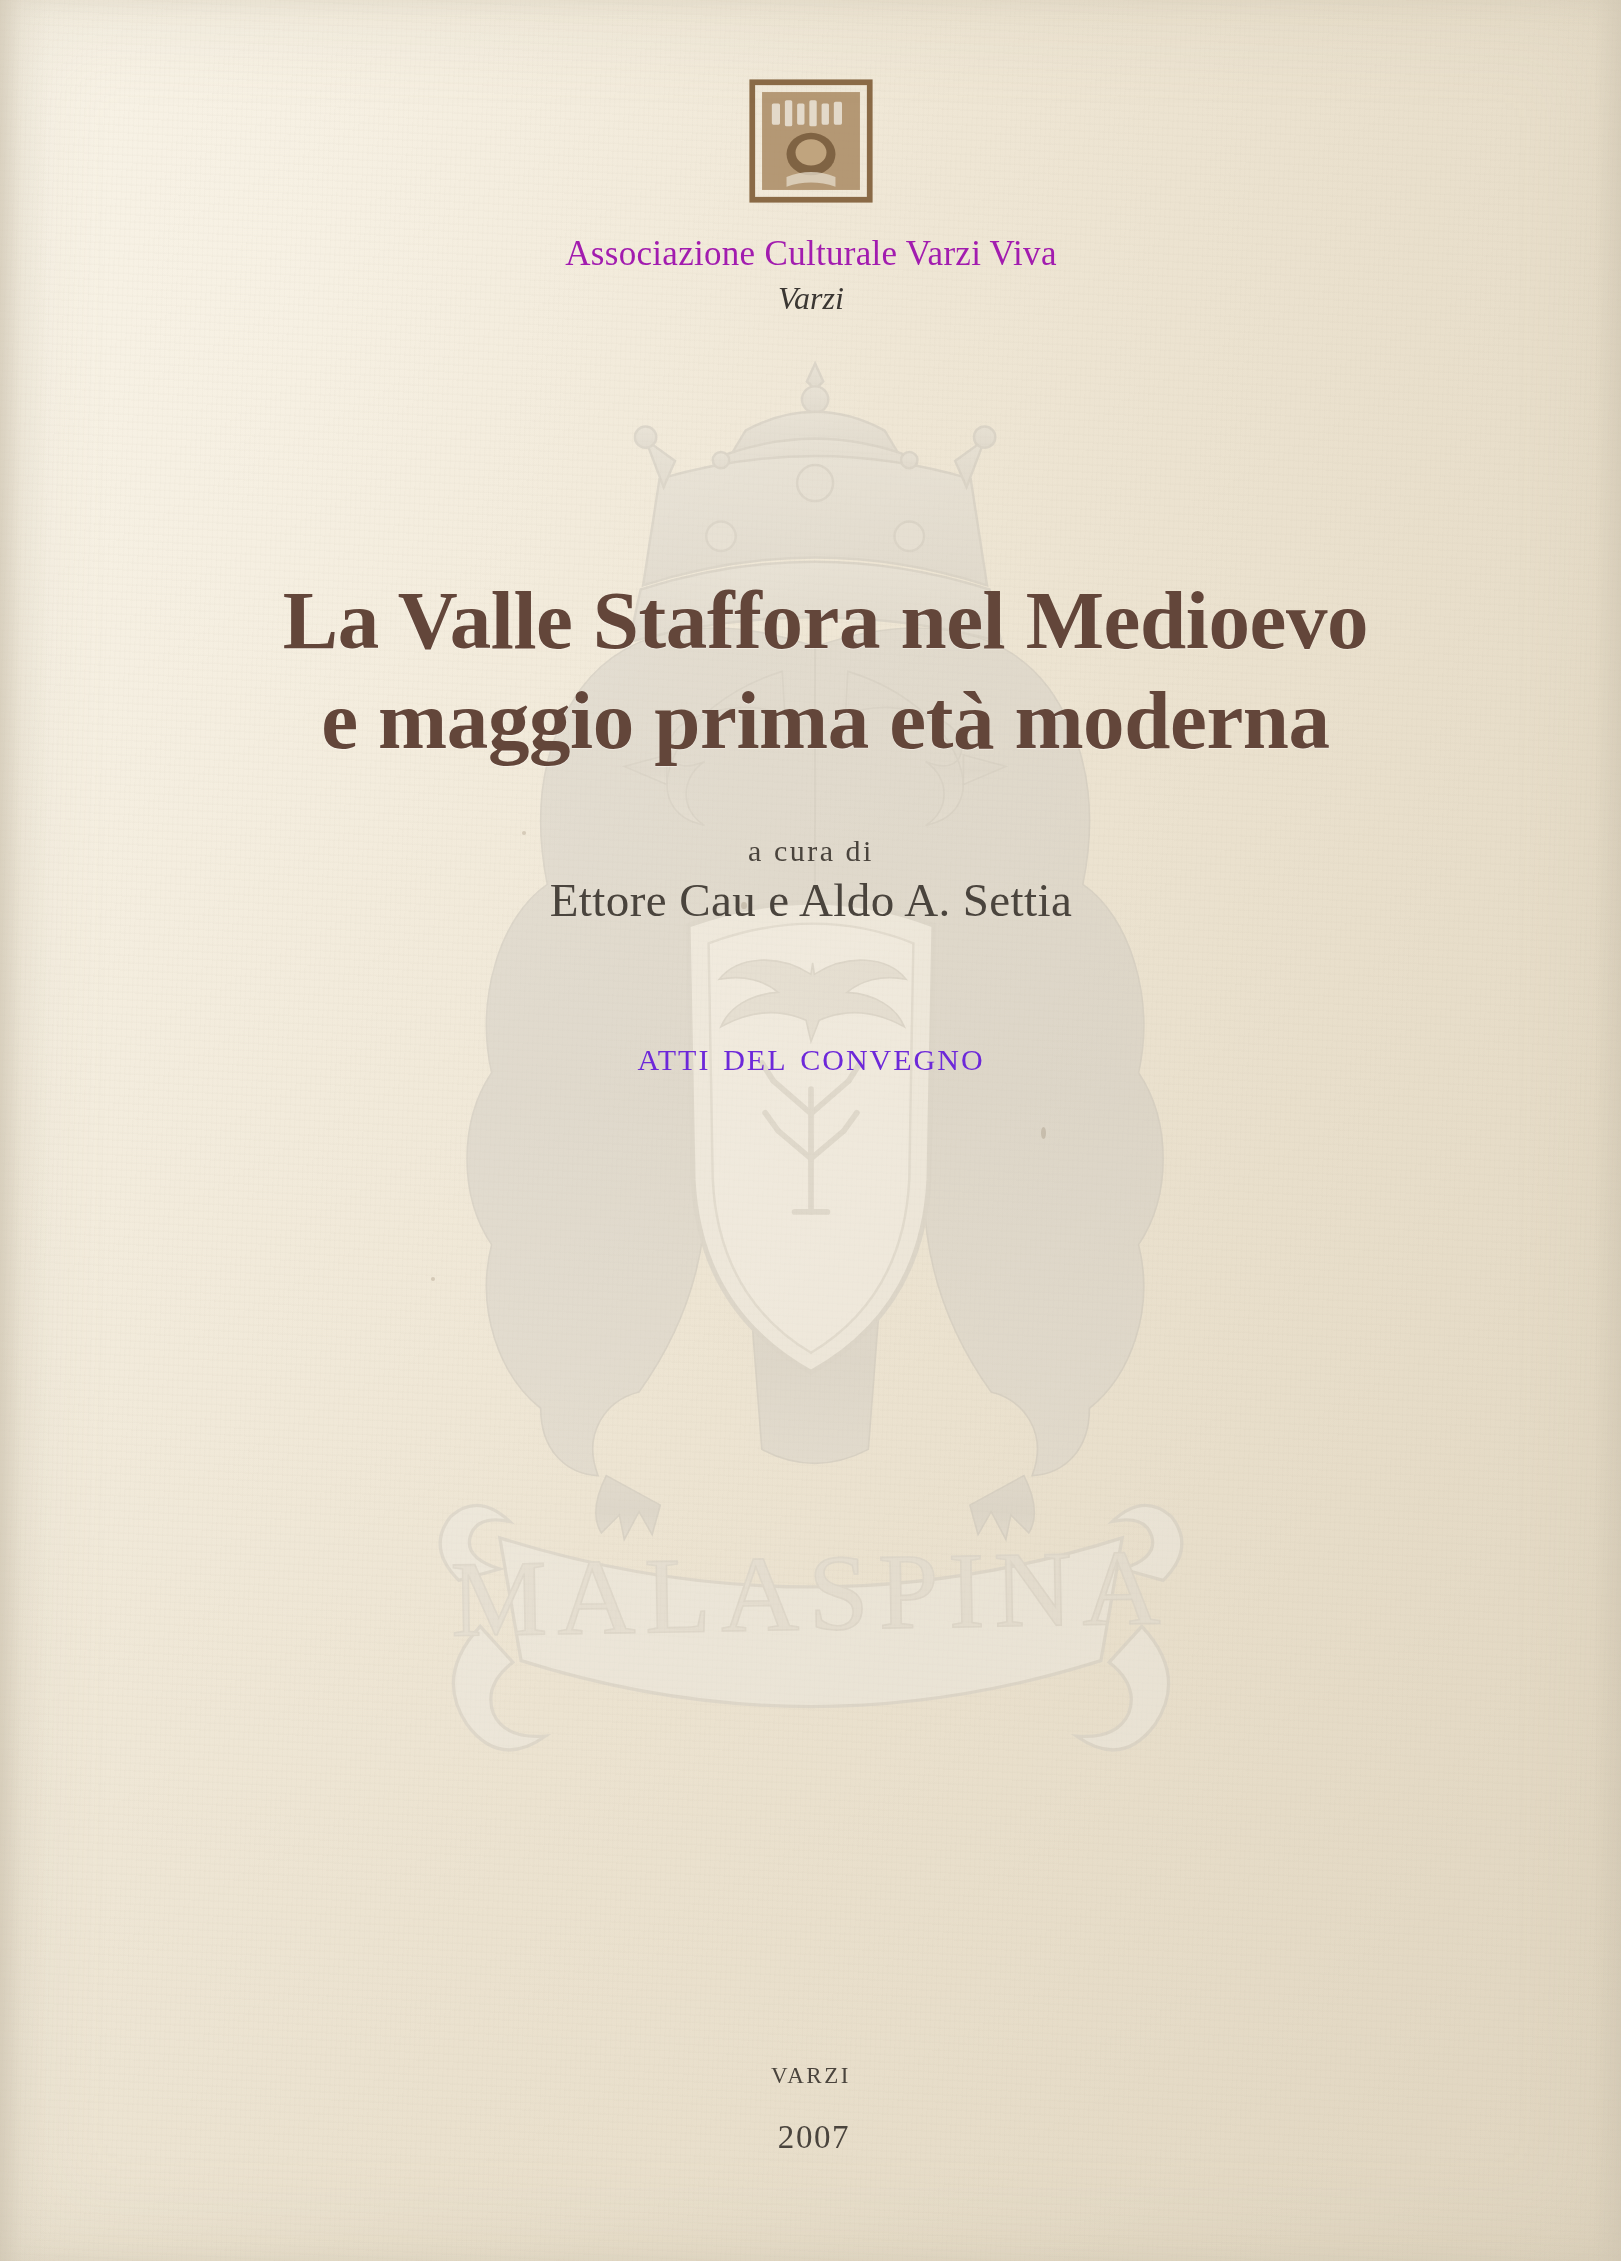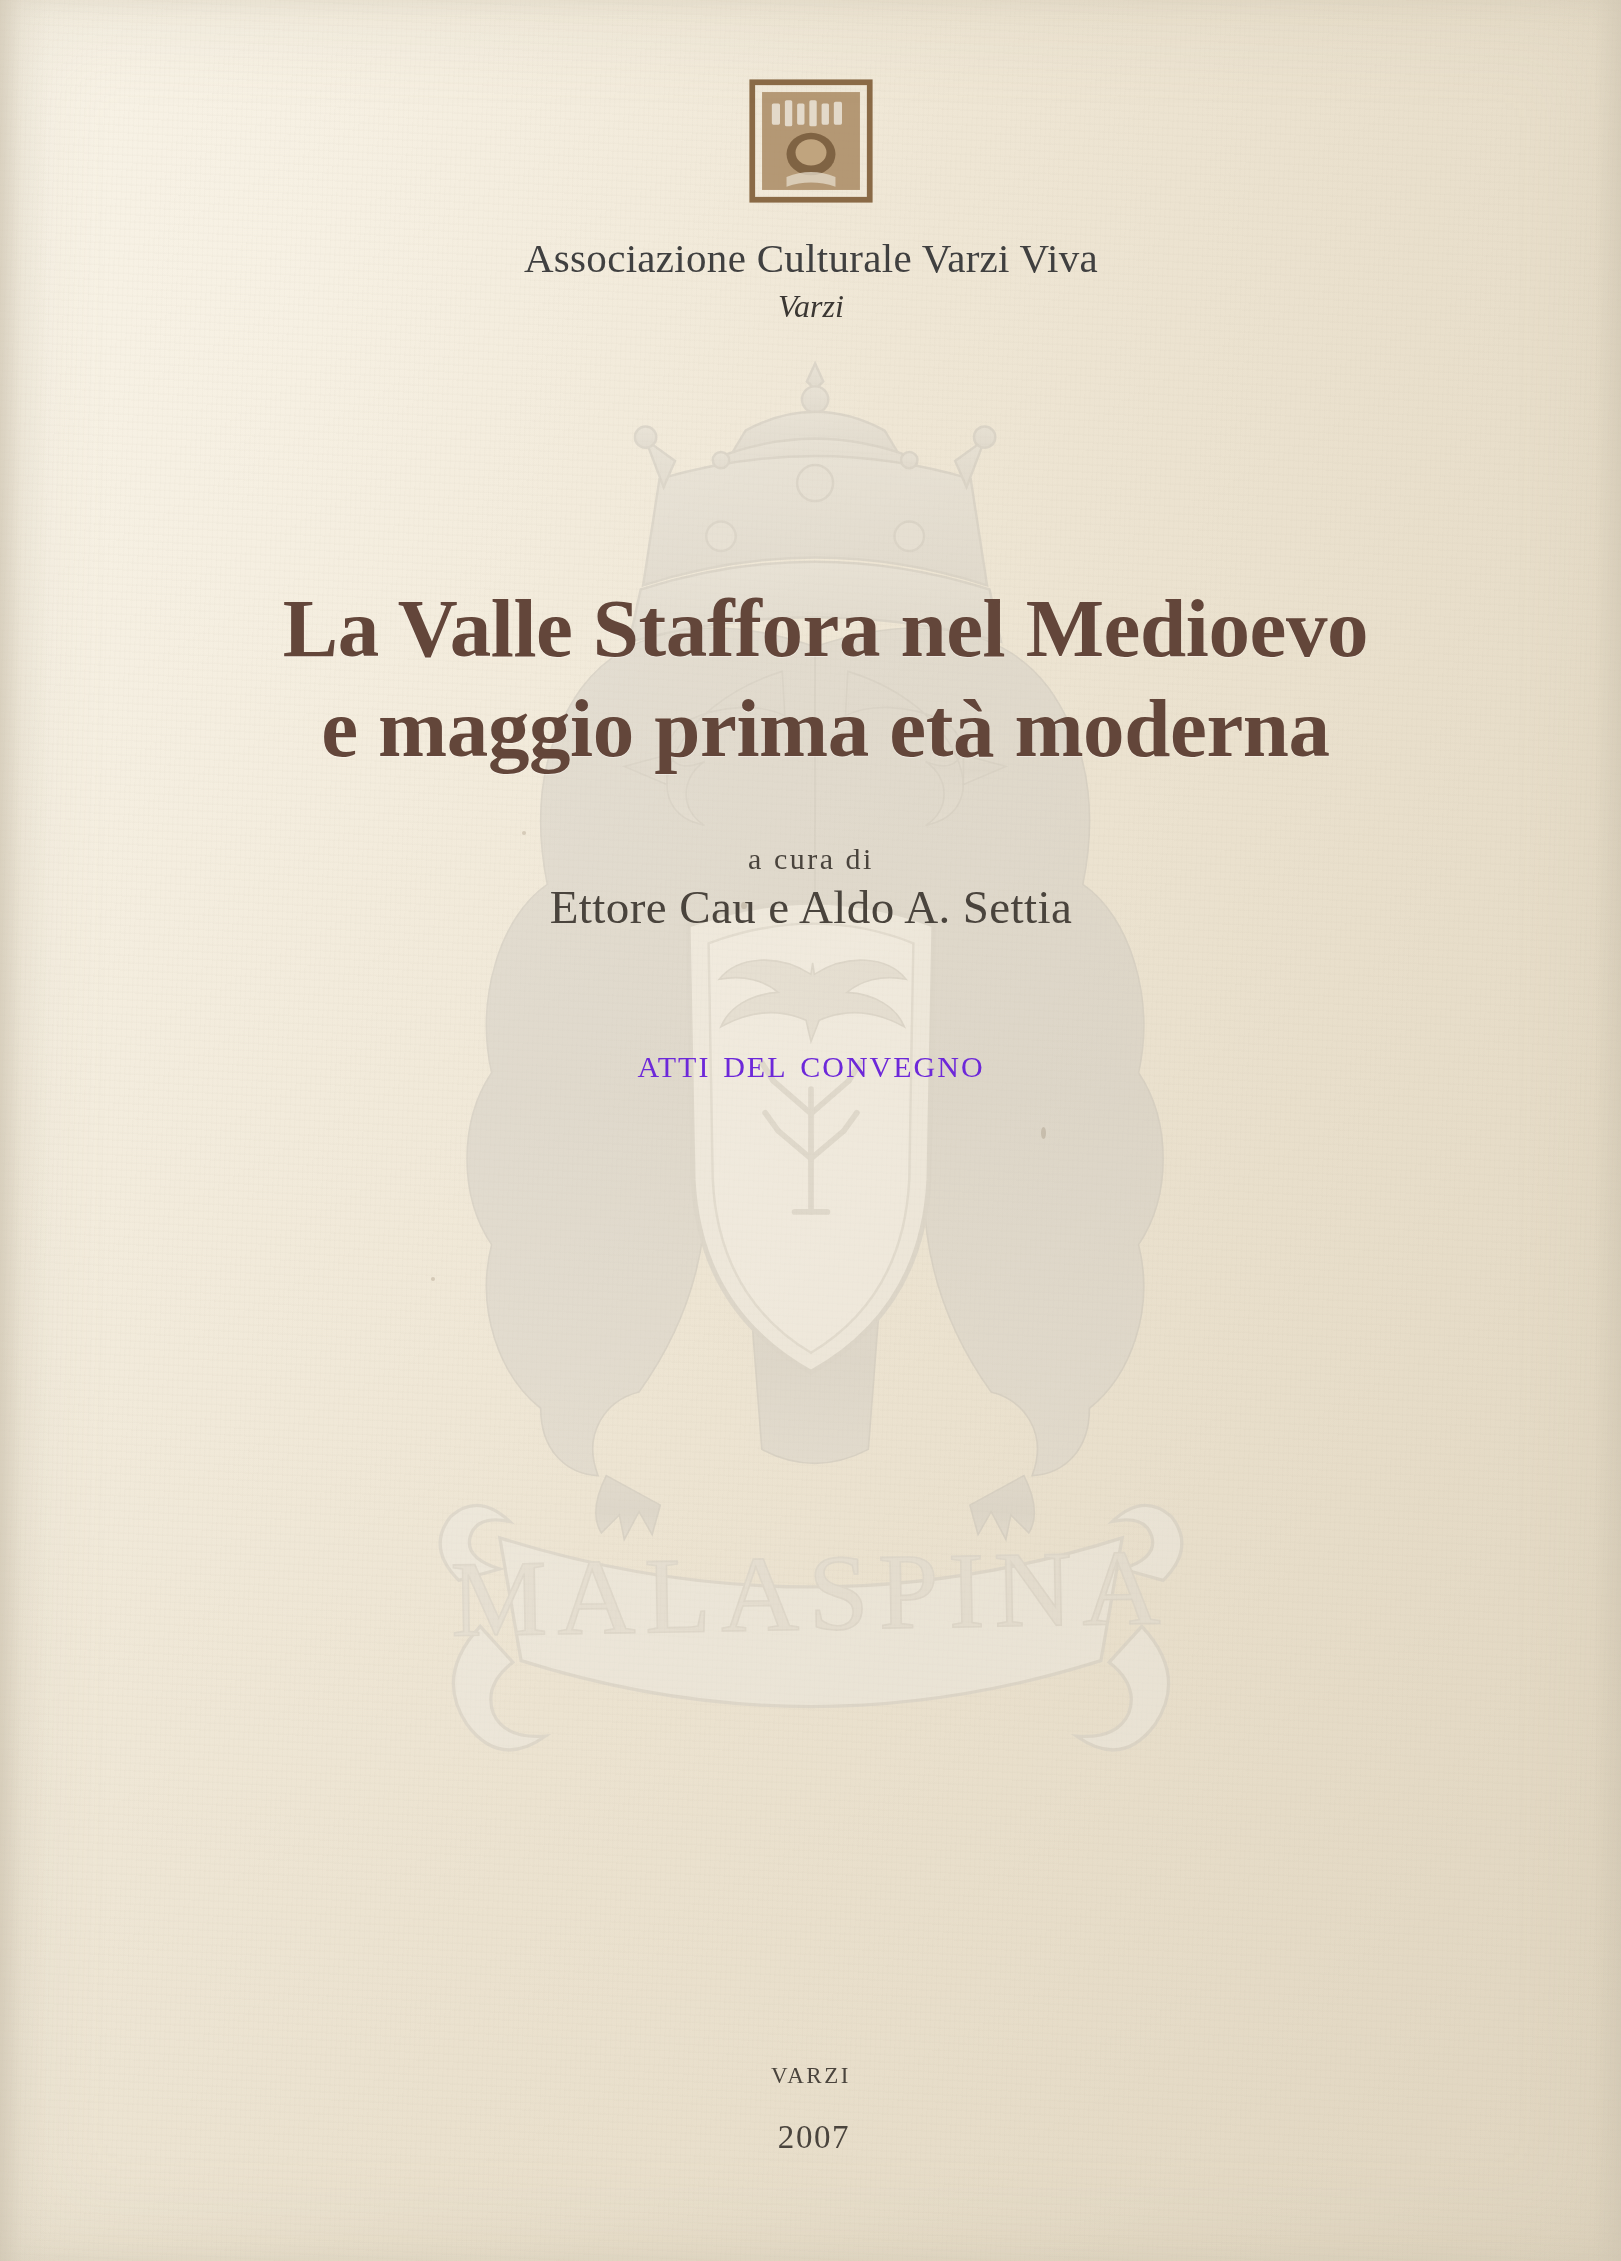--- a/index.html
+++ b/index.html
@@ -79,23 +79,23 @@
   .logo-mark {
     margin-top: 79px;
     width: 124px;
     height: 124px;
     position: relative;
   }
   .logo-mark svg { width: 100%; height: 100%; display: block; }
 
   .publisher {
     margin-top: 28px;
-    font-size: 41px;
+    font-size: 35px;
     letter-spacing: 0.3px;
-    color: #404040;
+    color: #a21caf;
     text-align: center;
     line-height: 1.32;
   }
   .publisher-sub {
     font-style: italic;
     font-size: 32px;
     color: #3b3733;
     margin-top: 3.3px;
     text-align: center;
   }

